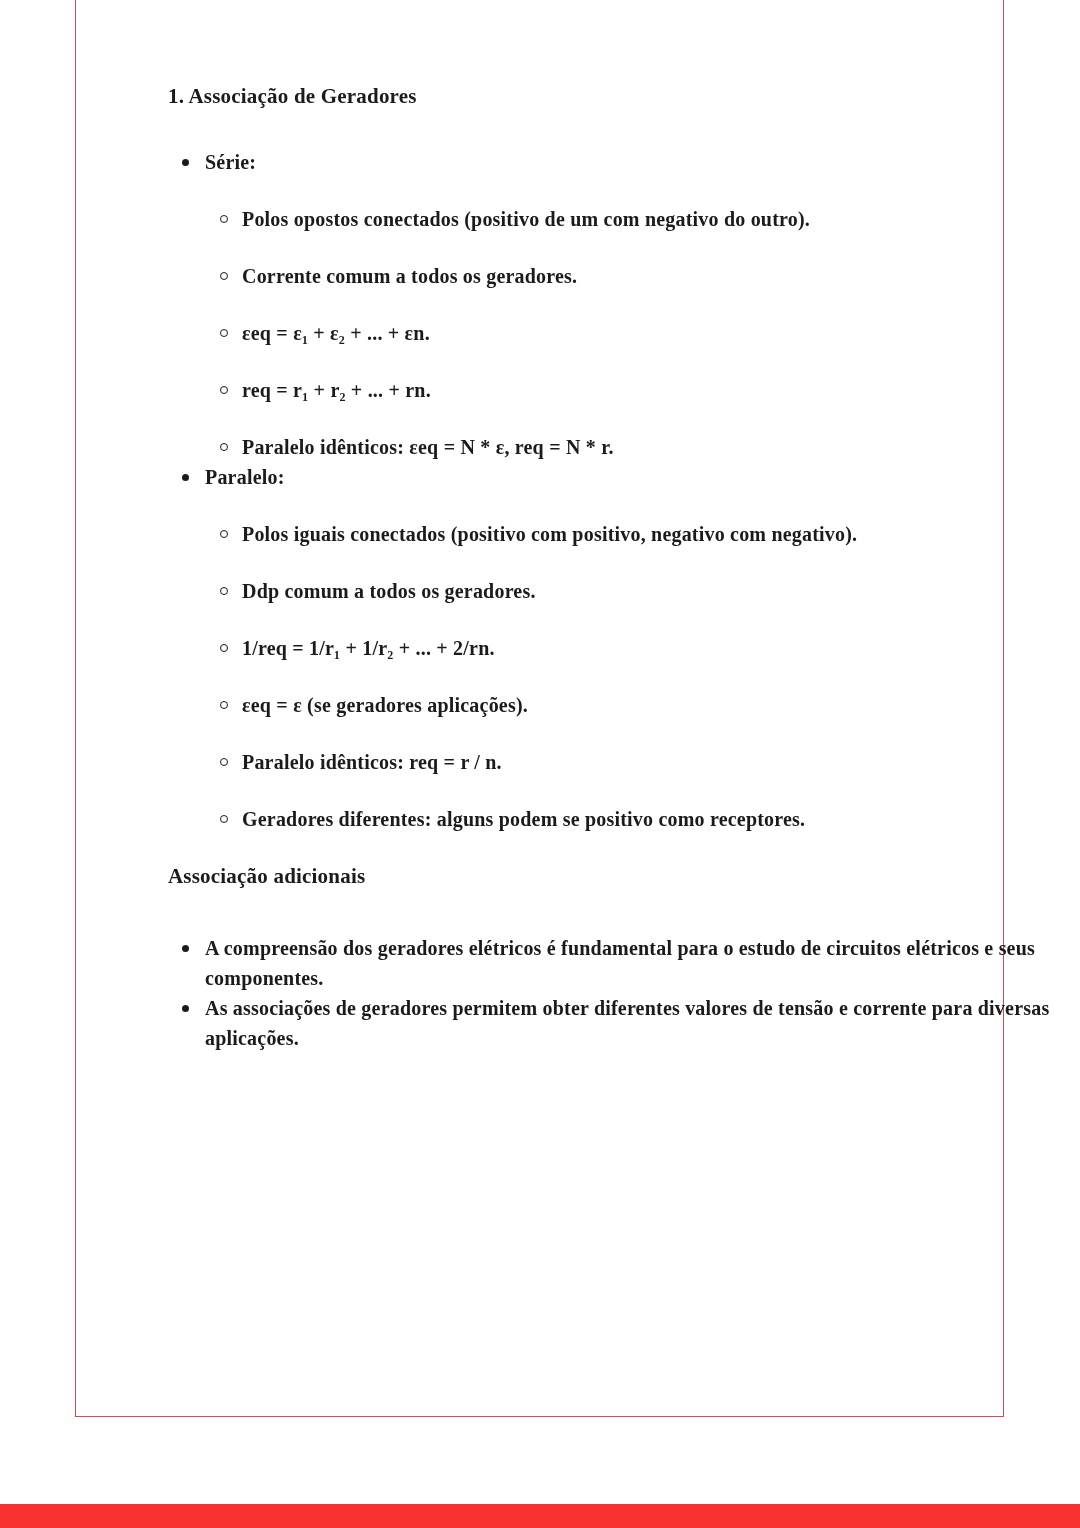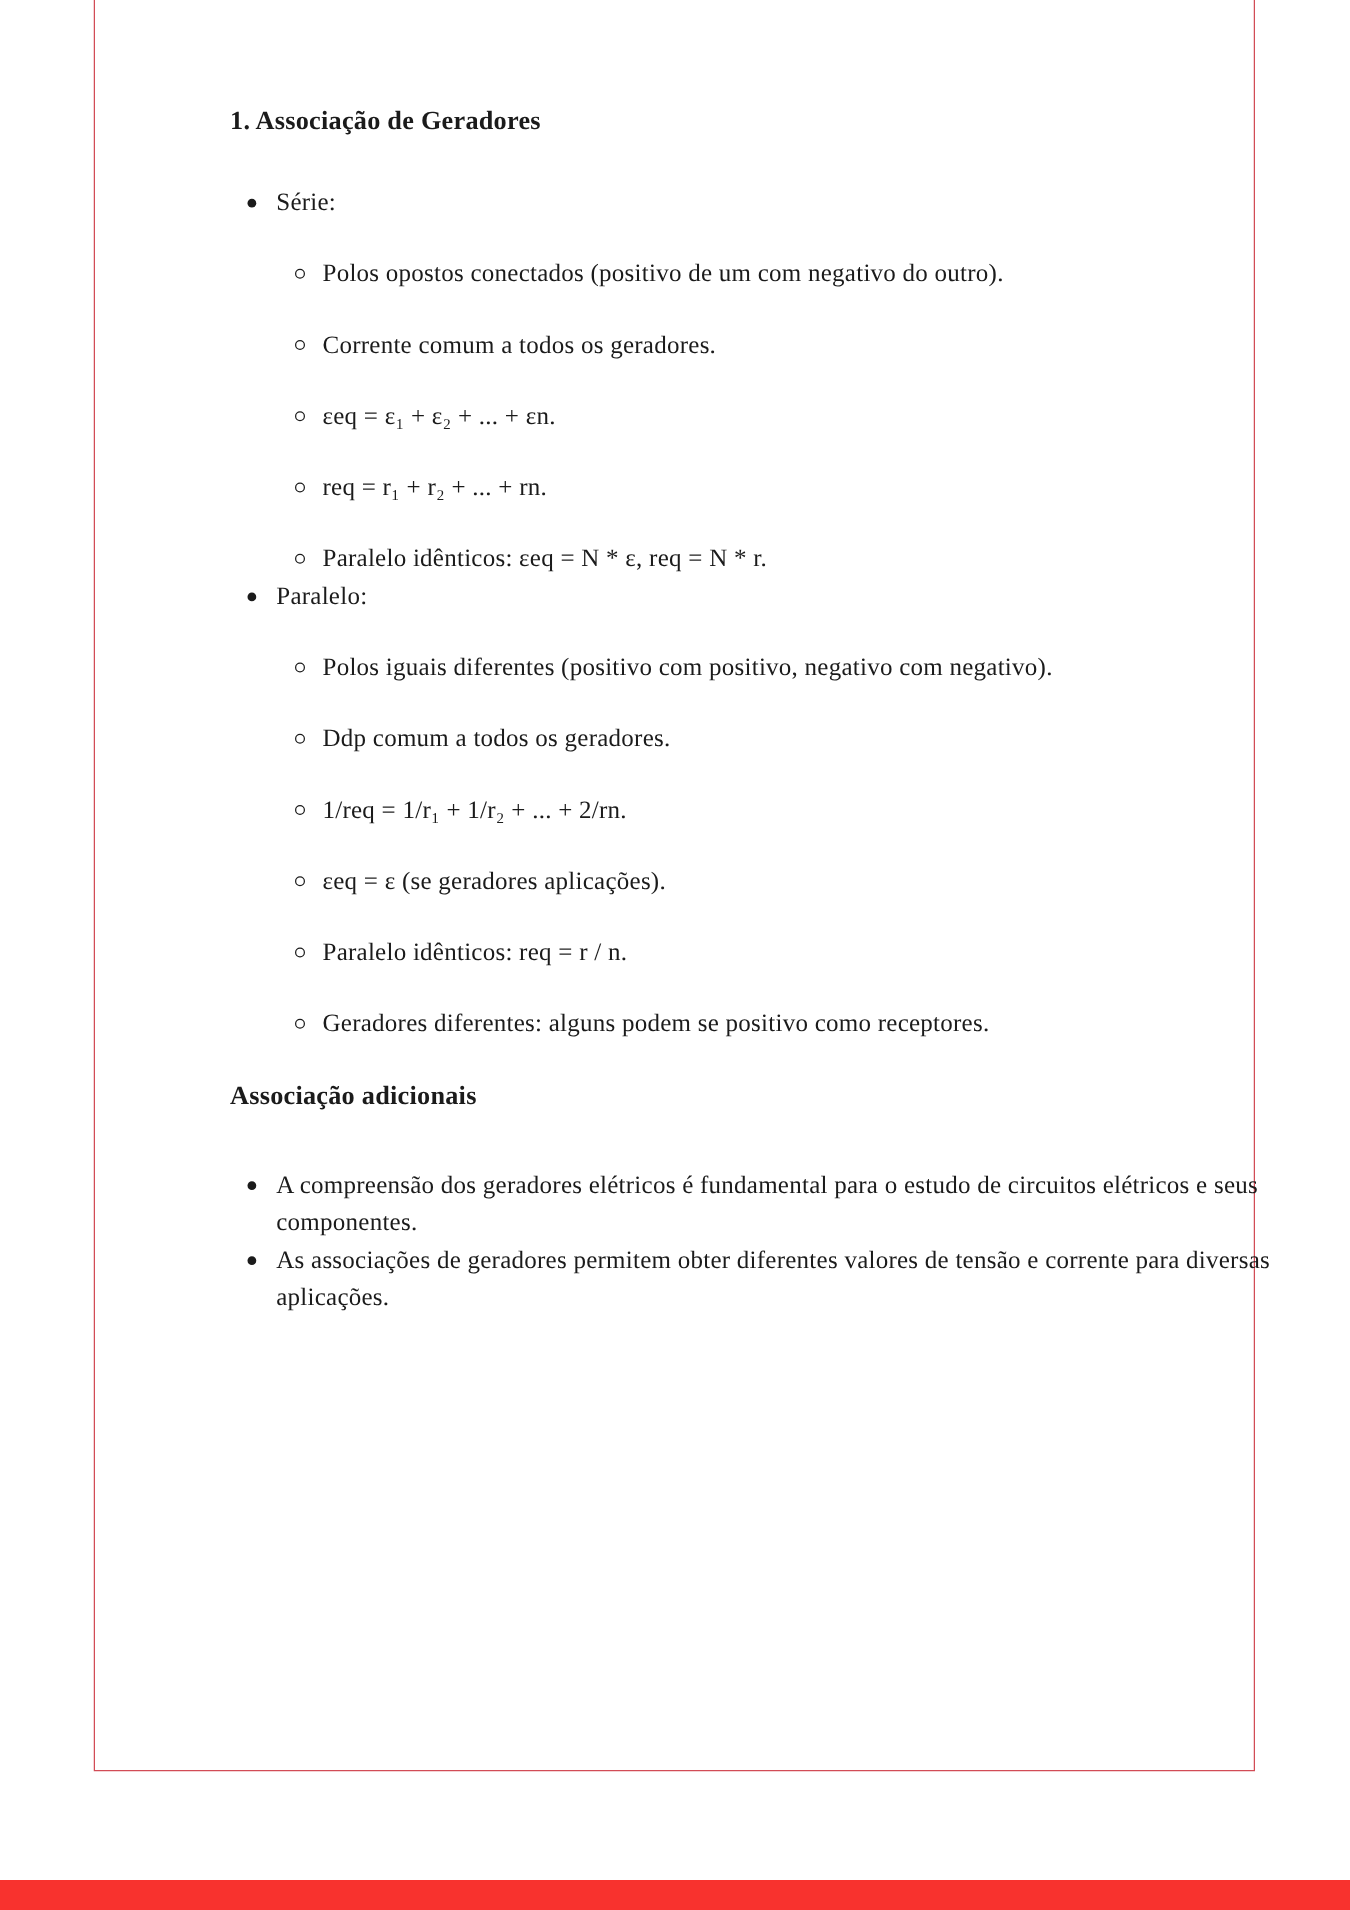--- a/index.html
+++ b/index.html
@@ -21,36 +21,36 @@
     position:absolute;
     left:75px;
     top:-20px;
     width:929px;
     height:1437px;
     border:1.5px solid var(--frame-border);
     background:#ffffff;
   }
   .content{
     position:absolute;
-    left:108px;
+    left:92px;
     top:100px;
     width:882px;
   }
   h1.doc-title, h2.doc-subtitle{
     font-size:21px;
     font-weight:bold;
     line-height:30px;
     letter-spacing:.2px;
   }
   .list{font-size:20px;line-height:30px;letter-spacing:.2px;}
   #main-list{margin-top:36px;}
   h2.doc-subtitle{margin-top:27px;}
   #additional-list{margin-top:42px;}
   .li{display:flex;align-items:flex-start;}
-  .li .txt{flex:1 1 auto;min-width:0;}
+  .li .txt{flex:1 1 auto;min-width:0;font-weight:bold;}
   .li.level1{padding-left:14px;}
   .li.level2{padding-left:52px;margin-top:27px;}
   .marker{flex:none;border-radius:50%;}
   .li.level1 .marker{
     width:7px;height:7px;
     background:var(--text);
     margin-top:12px;
     margin-right:16px;
   }
   .li.level2 .marker{
@@ -100,21 +100,21 @@
           <div class="li level2">
             <span class="marker"></span>
             <span class="txt">Paralelo idênticos: εeq = N * ε, req = N * r.</span>
           </div>
           <div class="li level1">
             <span class="marker"></span>
             <span class="txt">Paralelo:</span>
           </div>
           <div class="li level2">
             <span class="marker"></span>
-            <span class="txt">Polos iguais diferentes (positivo com positivo, negativo com negativo).</span>
+            <span class="txt">Polos iguais conectados (positivo com positivo, negativo com negativo).</span>
           </div>
           <div class="li level2">
             <span class="marker"></span>
             <span class="txt">Ddp comum a todos os geradores.</span>
           </div>
           <div class="li level2">
             <span class="marker"></span>
             <span class="txt">1/req = 1/r₁ + 1/r₂ + ... + 2/rn.</span>
           </div>
           <div class="li level2">

